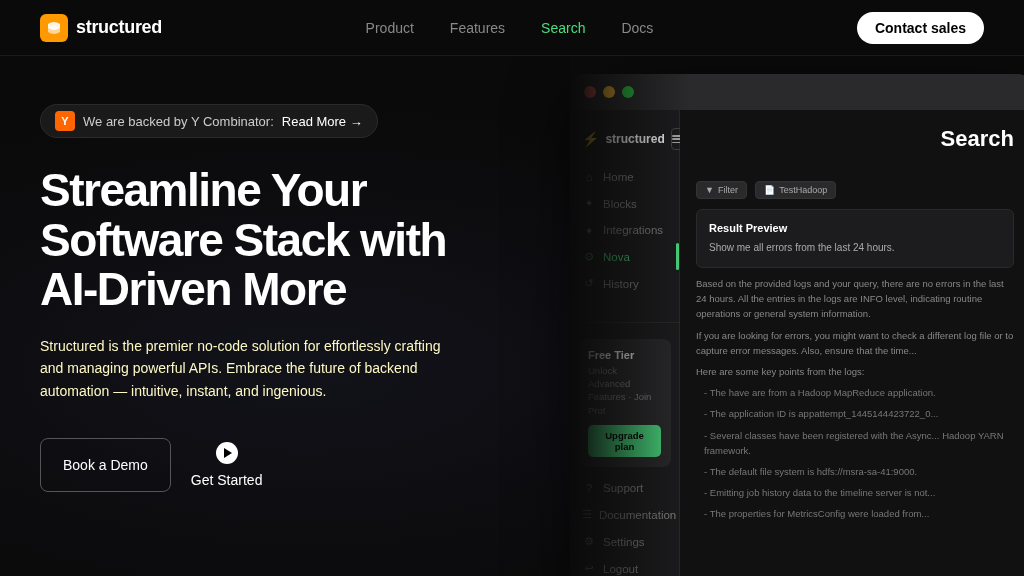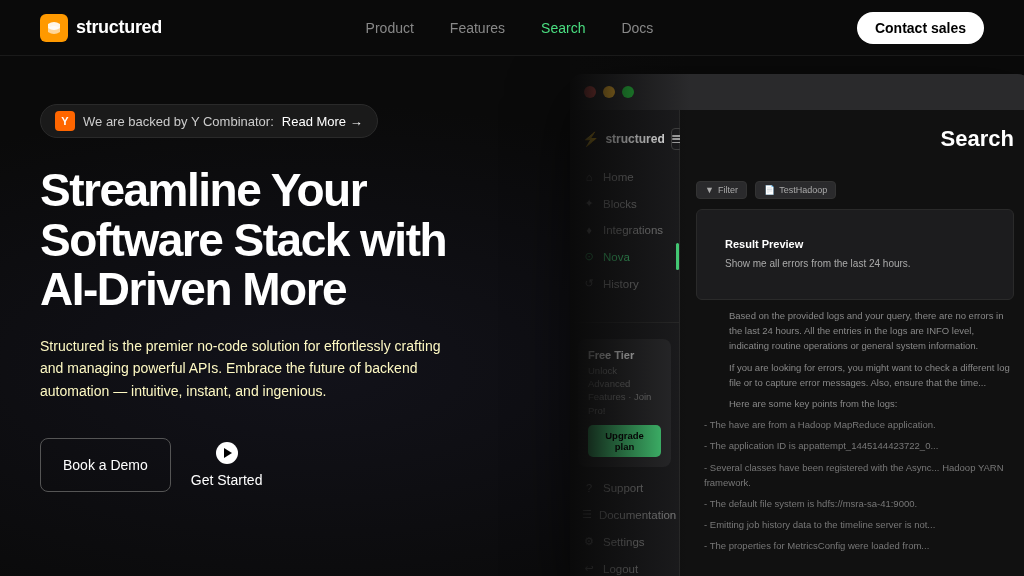--- a/index.html
+++ b/index.html
@@ -403,21 +403,21 @@
       color: #aaa;
       display: flex;
       align-items: center;
       gap: 4px;
     }
 
     .result-preview-box {
       background: #1c1c1e;
       border: 1px solid #2a2a2a;
       border-radius: 6px;
-      padding: 28px;
+      padding: 12px;
       margin-bottom: 8px;
     }
 
     .result-preview-title {
       font-size: 11px;
       font-weight: 700;
       color: #fff;
       margin-bottom: 6px;
     }
 
@@ -428,21 +428,20 @@
     }
 
     .result-content {
       font-size: 9.5px;
       color: #888;
       line-height: 1.6;
     }
 
     .result-content p {
       margin-bottom: 6px;
-      margin-left: 33px;
     }
 
     .result-content .bullet {
       margin-left: 8px;
       color: #777;
     }
 
     
     .left-fade {
       position: absolute;

